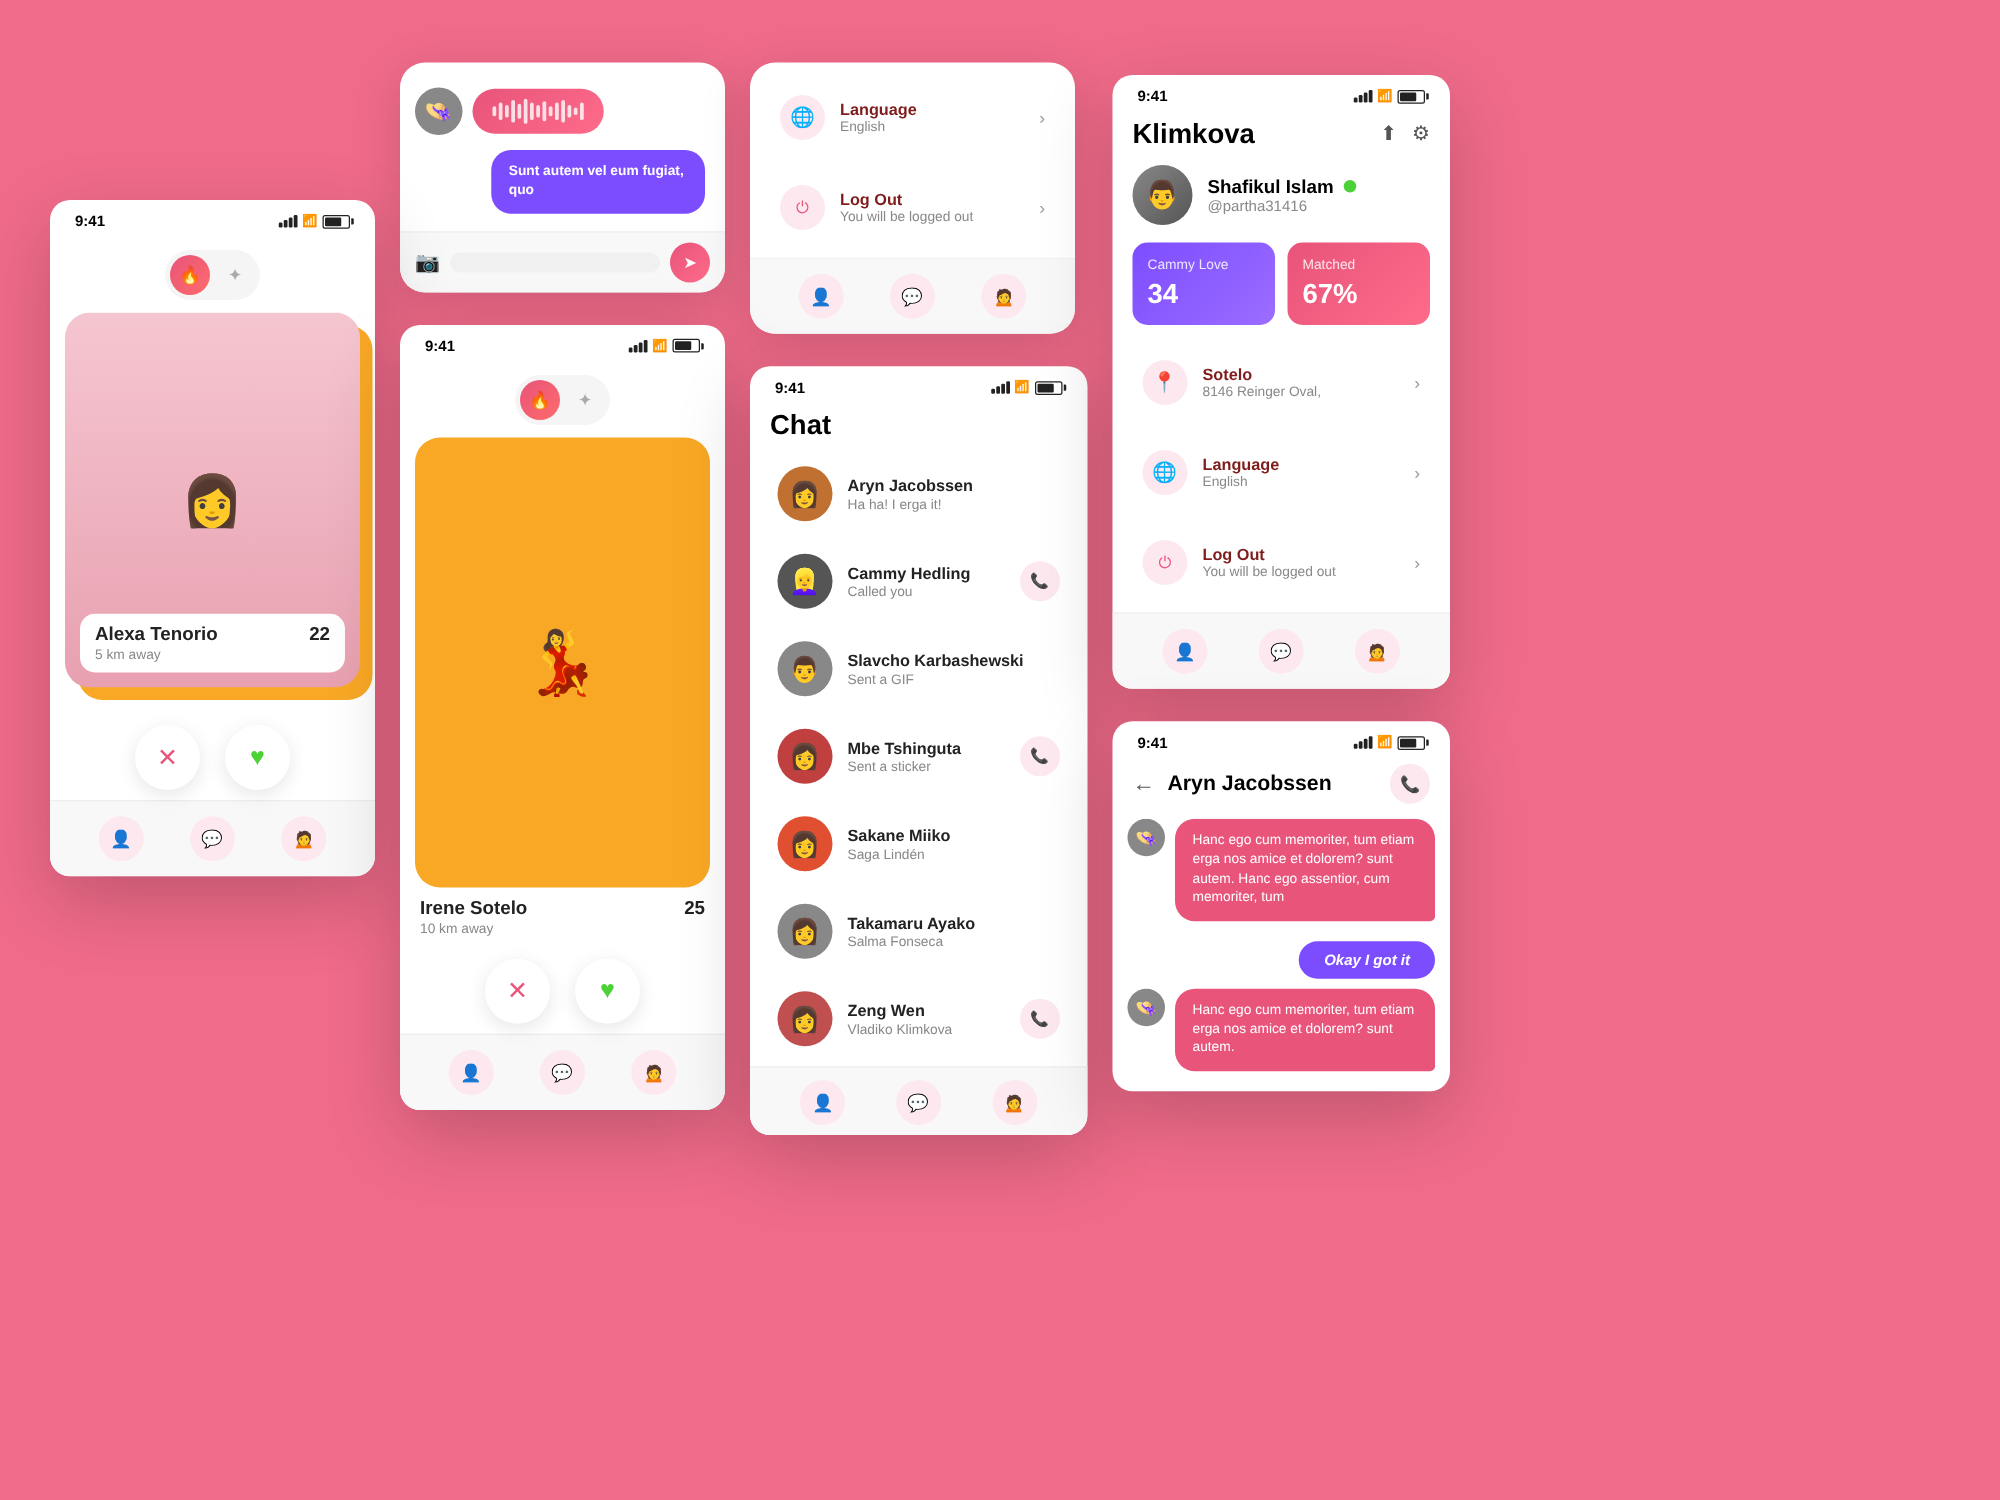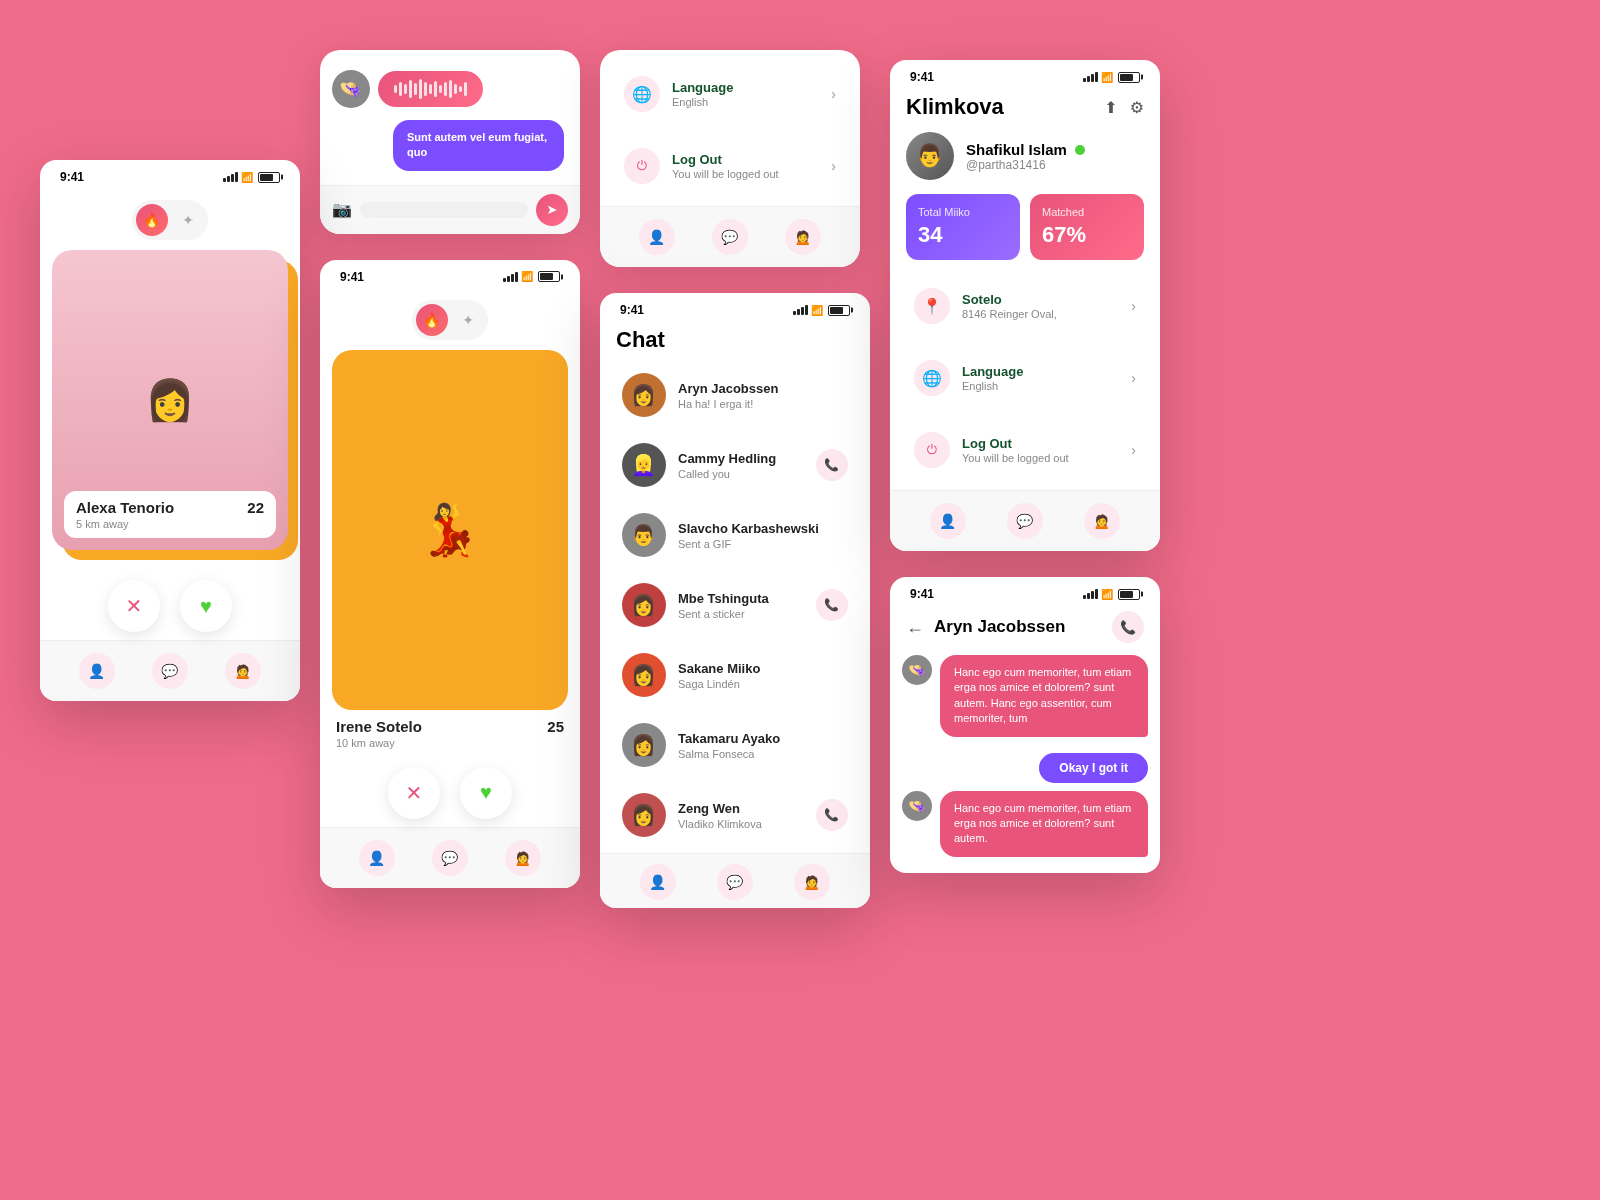--- a/index.html
+++ b/index.html
@@ -246,21 +246,21 @@
     .menu-icon-circle {
       width: 36px; height: 36px;
       border-radius: 50%;
       background: #fde8f0;
       display: flex;
       align-items: center;
       justify-content: center;
       color: #e8547a;
       font-size: 16px;
     }
-    .menu-text-main { font-size: 13px; font-weight: 600; color: #14532d; }
+    .menu-text-main { font-size: 13px; font-weight: 600; color: #7f1d1d; }
     .menu-text-sub { font-size: 11px; color: #888; margin-top: 1px; }
     .arrow { color: #999; font-size: 14px; }
 
     
     .phone-chat {
       width: 270px;
       margin-top: 10px;
     }
     .chat-title {
       font-size: 22px;
@@ -398,20 +398,21 @@
       color: white;
       border: none;
       border-radius: 20px;
       padding: 8px 20px;
       font-size: 12px;
       font-weight: 600;
       margin-left: auto;
       display: block;
       margin-bottom: 8px;
       cursor: pointer;
+      font-style: italic;
     }
 
     
     .bubble-with-avatar {
       display: flex;
       align-items: flex-start;
       gap: 8px;
       margin-bottom: 8px;
     }
     .bubble-avatar-sm {
@@ -788,21 +789,21 @@
         <div>
           <div class="profile-name">
             <span>Shafikul Islam</span>
             <span class="green-dot"></span>
           </div>
           <div class="profile-handle">@partha31416</div>
         </div>
       </div>
       <div class="stats-row">
         <div class="stat-box stat-box-purple">
-          <div class="stat-label">Total Miiko</div>
+          <div class="stat-label">Cammy Love</div>
           <div class="stat-value">34</div>
         </div>
         <div class="stat-box stat-box-pink">
           <div class="stat-label">Matched</div>
           <div class="stat-value">67%</div>
         </div>
       </div>
 
       <div style="padding:0 12px;">
         <div class="menu-item">

